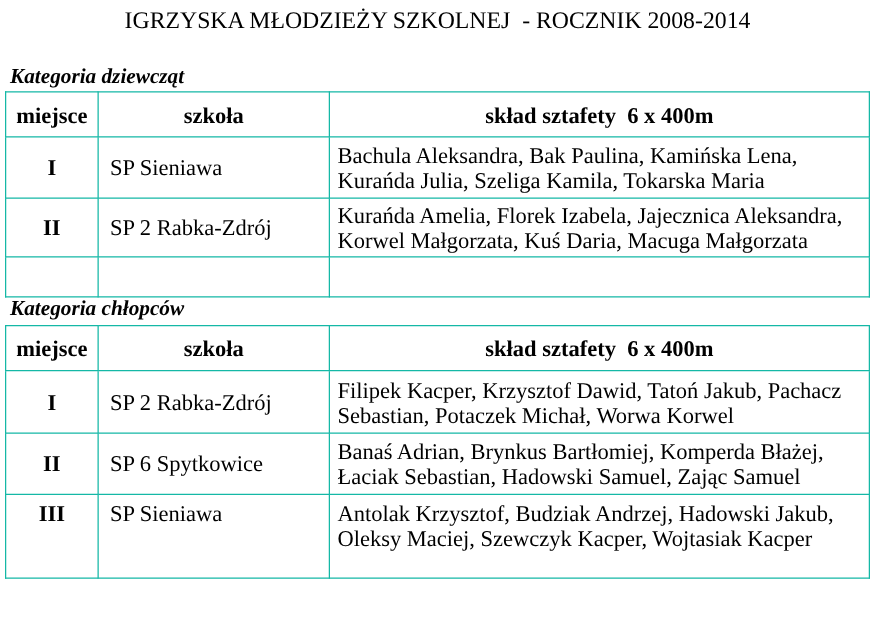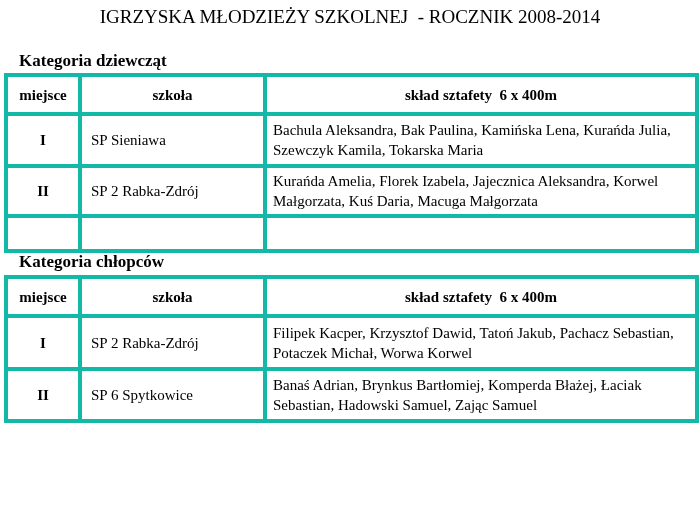--- a/index.html
+++ b/index.html
@@ -19,36 +19,37 @@
     text-align: center;
     font-size: 19px;
     line-height: 22px;
     white-space: pre-wrap;
   }
   .doc-title .t-bold { font-weight: normal; }
   .section-heading {
     font-weight: bold;
     font-size: 17px;
     line-height: 17px;
-    padding-left: 19px;
+    padding-left: 8px;
     white-space: pre-wrap;
+    font-style: italic;
   }
   .heading-girls { margin-top: 24px; }
   .heading-boys  { }
   table.results {
     border-collapse: collapse;
     table-layout: fixed;
     margin-left: 4px;
     width: 691px;
     margin-top: 4px;
   }
   table.results-boys { margin-top: 5px; }
   th, td {
-    border: 4px solid #14b8a6;
-    font-size: 15px;
+    border: 1px solid #14b8a6;
+    font-size: 18px;
     line-height: 20px;
     vertical-align: middle;
     padding: 0;
     overflow: hidden;
   }
   th {
     font-weight: bold;
     text-align: center;
     height: 35px;
     white-space: pre-wrap;
@@ -89,21 +90,21 @@
     <tr>
       <th>miejsce</th>
       <th>szkoła</th>
       <th>skład sztafety  6 x 400m</th>
     </tr>
   </thead>
   <tbody>
     <tr class="row-h49">
       <td class="place-cell">I</td>
       <td class="school-cell">SP Sieniawa</td>
-      <td class="team-cell">Bachula Aleksandra, Bak Paulina, Kamińska Lena, Kurańda Julia, Szewczyk Kamila, Tokarska Maria</td>
+      <td class="team-cell">Bachula Aleksandra, Bak Paulina, Kamińska Lena, Kurańda Julia, Szeliga Kamila, Tokarska Maria</td>
     </tr>
     <tr class="row-h47">
       <td class="place-cell">II</td>
       <td class="school-cell">SP 2 Rabka-Zdrój</td>
       <td class="team-cell">Kurańda Amelia, Florek Izabela, Jajecznica Aleksandra, Korwel Małgorzata, Kuś Daria, Macuga Małgorzata</td>
     </tr>
     <tr class="row-empty">
       <td class="place-cell"></td>
       <td class="school-cell"></td>
       <td class="team-cell"></td>
@@ -130,14 +131,19 @@
     <tr class="row-h50">
       <td class="place-cell">I</td>
       <td class="school-cell">SP 2 Rabka-Zdrój</td>
       <td class="team-cell">Filipek Kacper, Krzysztof Dawid, Tatoń Jakub, Pachacz Sebastian, Potaczek Michał, Worwa Korwel</td>
     </tr>
     <tr class="row-h49">
       <td class="place-cell">II</td>
       <td class="school-cell">SP 6 Spytkowice</td>
       <td class="team-cell">Banaś Adrian, Brynkus Bartłomiej, Komperda Błażej, Łaciak Sebastian, Hadowski Samuel, Zając Samuel</td>
     </tr>
+    <tr class="row-tall">
+      <td class="place-cell">III</td>
+      <td class="school-cell">SP Sieniawa</td>
+      <td class="team-cell">Antolak Krzysztof, Budziak Andrzej, Hadowski Jakub, Oleksy Maciej, Szewczyk Kacper, Wojtasiak Kacper</td>
+    </tr>
   </tbody>
 </table>
 
 </body></html>

